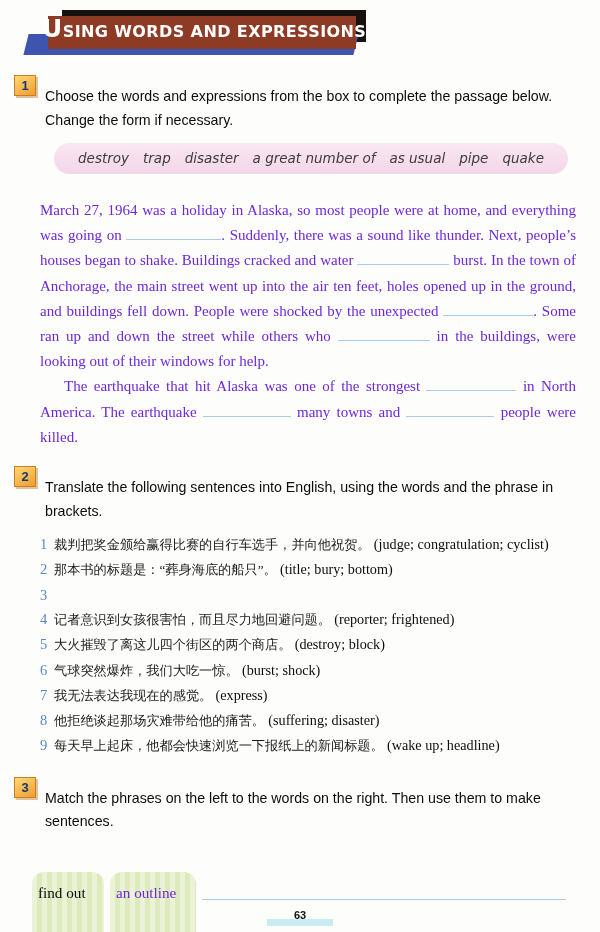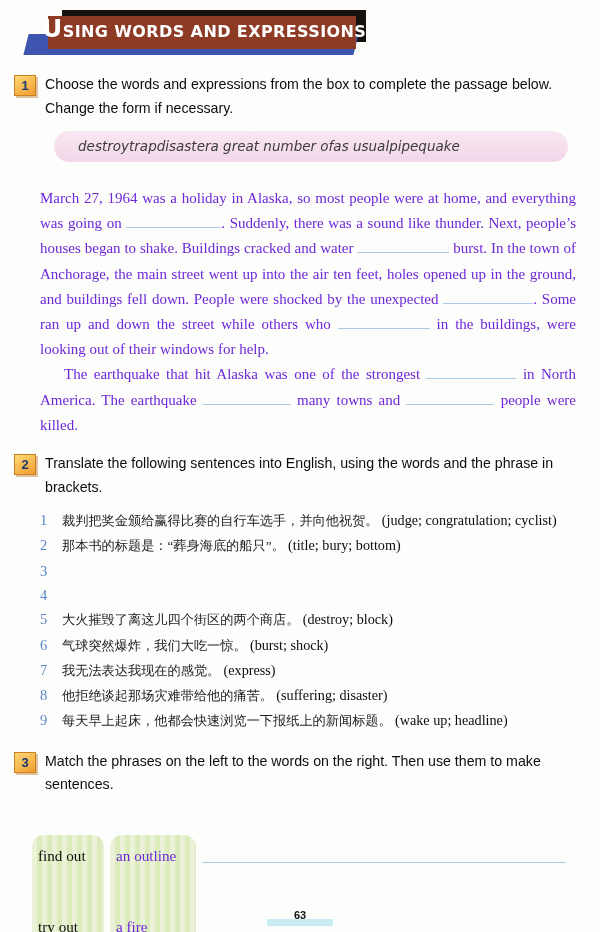--- a/index.html
+++ b/index.html
@@ -26,47 +26,47 @@
   
   .sect { position:relative; }
   .sect-head { display:flex; align-items:flex-start; margin-left:14px; margin-right:14px; }
   .badge {
     flex:0 0 auto; width:20px; height:19px; margin-top:2px;
     background:linear-gradient(150deg,#fcd977,#f09d2e);
     border:1px solid #cd7d22;
     color:#173a70; font-weight:bold; font-size:13px; text-align:center; line-height:19px;
     box-shadow:2px 2px 0 rgba(185,125,45,.45);
   }
-  .instr { margin:0 0 0 9px; font-size:14.2px; line-height:23.5px; color:#0d0d0d; }
+  .instr { margin:12px 0 0 9px; font-size:14.2px; line-height:23.5px; color:#0d0d0d; }
 
   
   .ex1 { margin-top:13px; }
   .word-box {
     margin:11px 32px 4px 54px;
     background:linear-gradient(#f9e7f2,#f3d6e8);
     border-radius:17px; padding:7px 24px 8px 24px;
-    display:flex; justify-content:flex-start; align-items:center;
+    display:flex; justify-content:space-between; align-items:center;
   }
   .wbw { font-style:italic; font-family:"DejaVu Sans", sans-serif; font-size:13.5px; color:#3c3c3c; white-space:nowrap; }
 
   .passage {
     margin:24px 24px 0 40px;
     font-family:Liberation Serif, serif;
     font-size:15px; line-height:25.2px; text-align:justify; color:#6d28d9;
   }
   .passage p { margin:0; }
   .passage p.indent { text-indent:24px; }
   .blank { display:inline-block; border-bottom:1.5px solid #a9cbe7; height:13px; vertical-align:baseline; }
 
   
   .ex2 { margin-top:14px; }
   .trans-list { margin:9px 10px 0 40px; }
   .trans-item { display:flex; align-items:flex-start; line-height:24.3px; }
   .trans-num { flex:0 0 14px; color:#5b87c9; font-family:"Liberation Serif", serif; font-size:14.5px; text-align:left; }
-  .trans-text { margin-left:8px; font-size:13.2px; }
+  .trans-text { font-size:13.2px; }
   .trans-zh { font-family:"Liberation Serif","DejaVu Serif", serif; color:#1c1c1c; }
   .trans-hint { font-family:"Liberation Serif", serif; font-size:14.2px; color:#0c0c0c; }
 
   
   .ex3 { margin-top:16px; }
   .match-wrap { position:relative; margin:12px 34px 0 38px; }
   .match-col-bg {
     position:absolute; top:-8px; bottom:-4px; border-radius:12px;
     background:repeating-linear-gradient(90deg,#ebf2d8 0 5px,#dcebbc 5px 10px);
   }
@@ -128,20 +128,21 @@
       </div>
       <div class="trans-item">
         <span class="trans-num">2</span>
         <span class="trans-text"><span class="trans-zh">那本书的标题是：“葬身海底的船只”。 </span><span class="trans-hint">(title; bury; bottom)</span></span>
       </div>
       <div class="trans-item">
         <span class="trans-num">3</span>
       </div>
       <div class="trans-item">
         <span class="trans-num">4</span>
+        <span class="trans-text"><span class="trans-zh">记者意识到女孩很害怕，而且尽力地回避问题。 </span><span class="trans-hint">(reporter; frightened)</span></span>
       </div>
       <div class="trans-item">
         <span class="trans-num">5</span>
         <span class="trans-text"><span class="trans-zh">大火摧毁了离这儿四个街区的两个商店。 </span><span class="trans-hint">(destroy; block)</span></span>
       </div>
       <div class="trans-item">
         <span class="trans-num">6</span>
         <span class="trans-text"><span class="trans-zh">气球突然爆炸，我们大吃一惊。 </span><span class="trans-hint">(burst; shock)</span></span>
       </div>
       <div class="trans-item">

